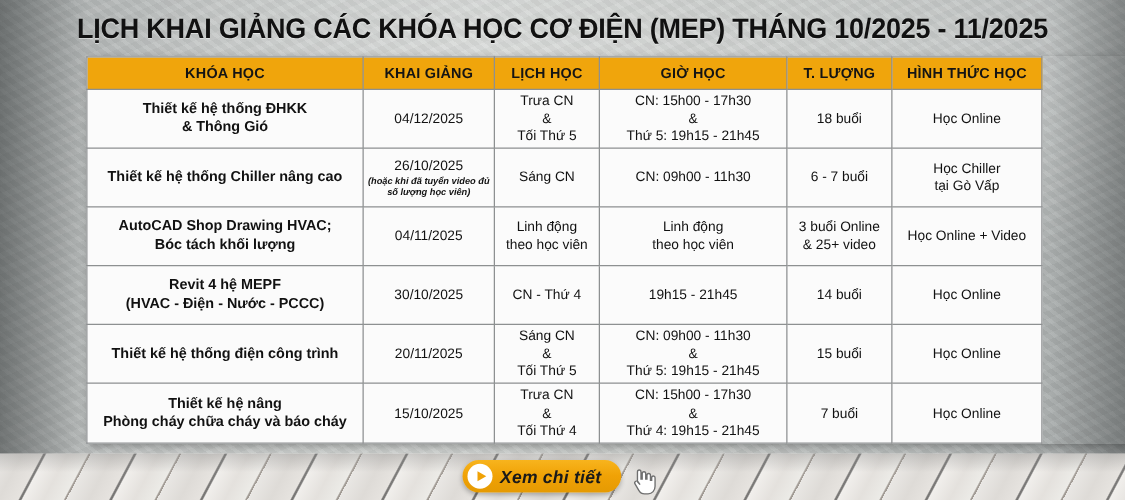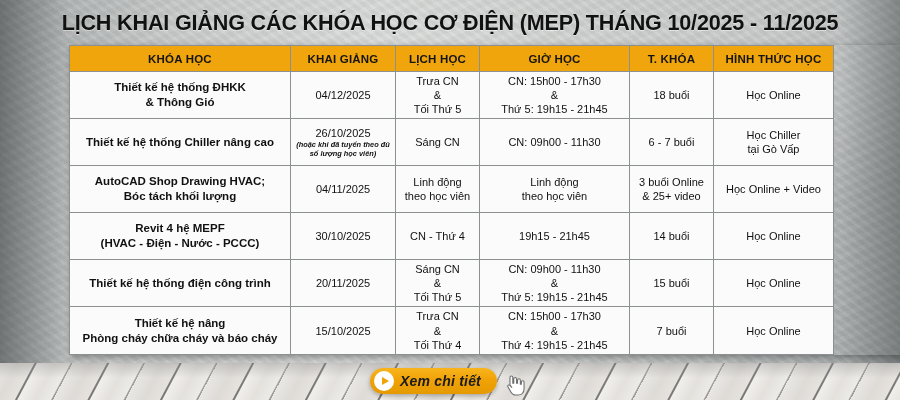--- a/index.html
+++ b/index.html
@@ -207,21 +207,21 @@
         <col class="c4">
           <col class="c5">
           <col class="c6">
       </colgroup>
       <thead>
         <tr>
           <th>KHÓA HỌC</th>
           <th>KHAI GIẢNG</th>
           <th>LỊCH HỌC</th>
           <th>GIỜ HỌC</th>
-          <th>T. KHÓA</th>
+          <th>T. LƯỢNG</th>
           <th>HÌNH THỨC HỌC</th>
         </tr>
       </thead>
       <tbody>
         <tr>
           <td class="course">
             <span class="l">Thiết kế hệ thống ĐHKK</span>
             <span class="l">&amp; Thông Gió</span>
           </td>
           <td>
@@ -246,21 +246,21 @@
             <span class="l"></span>
           </td>
         </tr>
 
         <tr>
           <td class="course">
             <span class="l">Thiết kế hệ thống Chiller nâng cao</span>
           </td>
           <td>
             <span class="l">26/10/2025</span>
-            <span class="note">(hoặc khi đã tuyển theo đủ số lượng học viên)</span>
+            <span class="note">(hoặc khi đã tuyển video đủ số lượng học viên)</span>
           </td>
           <td>
             <span class="l">Sáng CN</span>
           </td>
           <td>
             <span class="l">CN: 09h00 - 11h30</span>
           </td>
           <td>
             <span class="l">6 - 7 buổi</span>
           </td>

